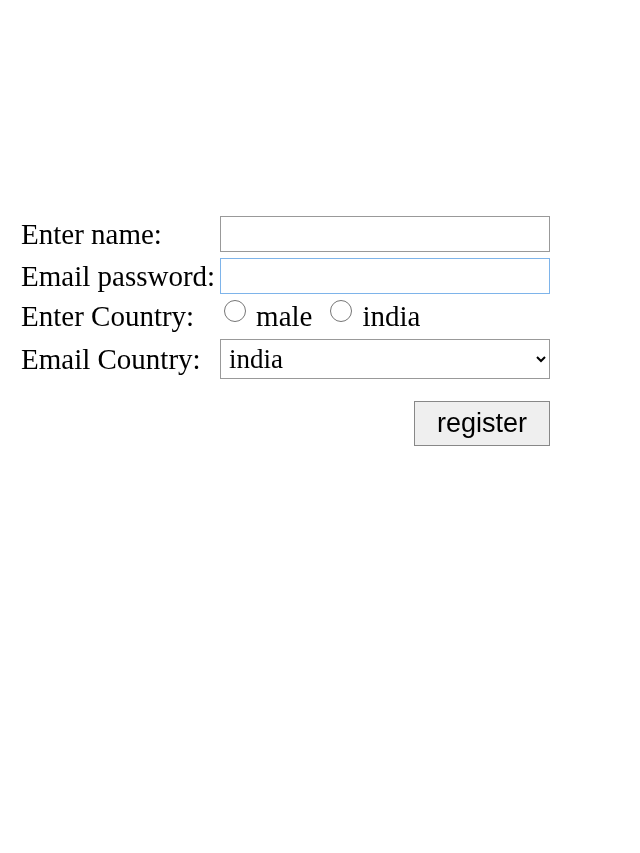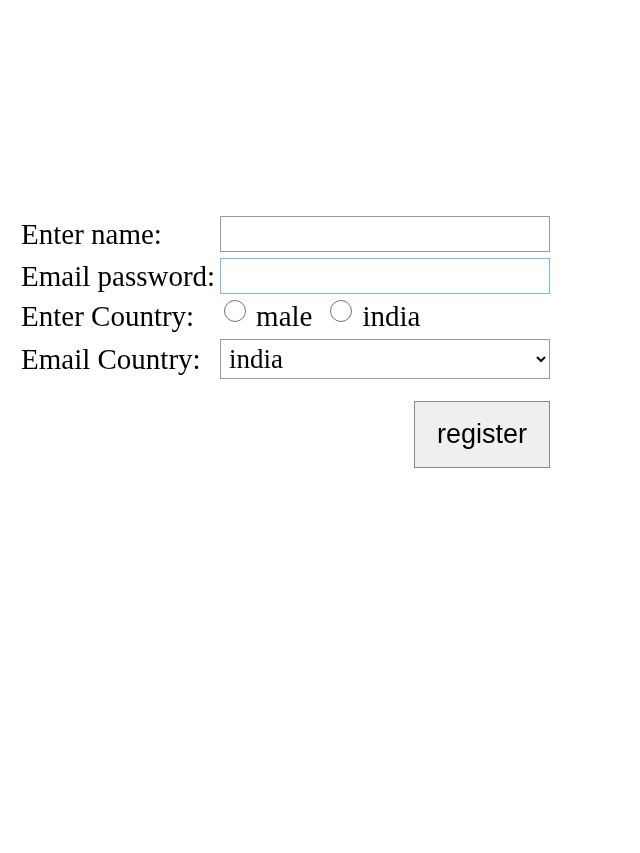--- a/index.html
+++ b/index.html
@@ -69,21 +69,21 @@
       padding: 1px 4px;
       background: #ffffff;
     }
     .button-row td {
       text-align: right;
       padding-top: 16px;
     }
     button {
       font-size: 27px;
       font-family: Arial, sans-serif;
-      padding: 17px 22px;
+      padding: 6px 22px;
       background: #efefef;
       border: 1px solid #888888;
       cursor: pointer;
     }
   </style>
 </head>
 <body>
 
 <div class="form-container">
   <table>

